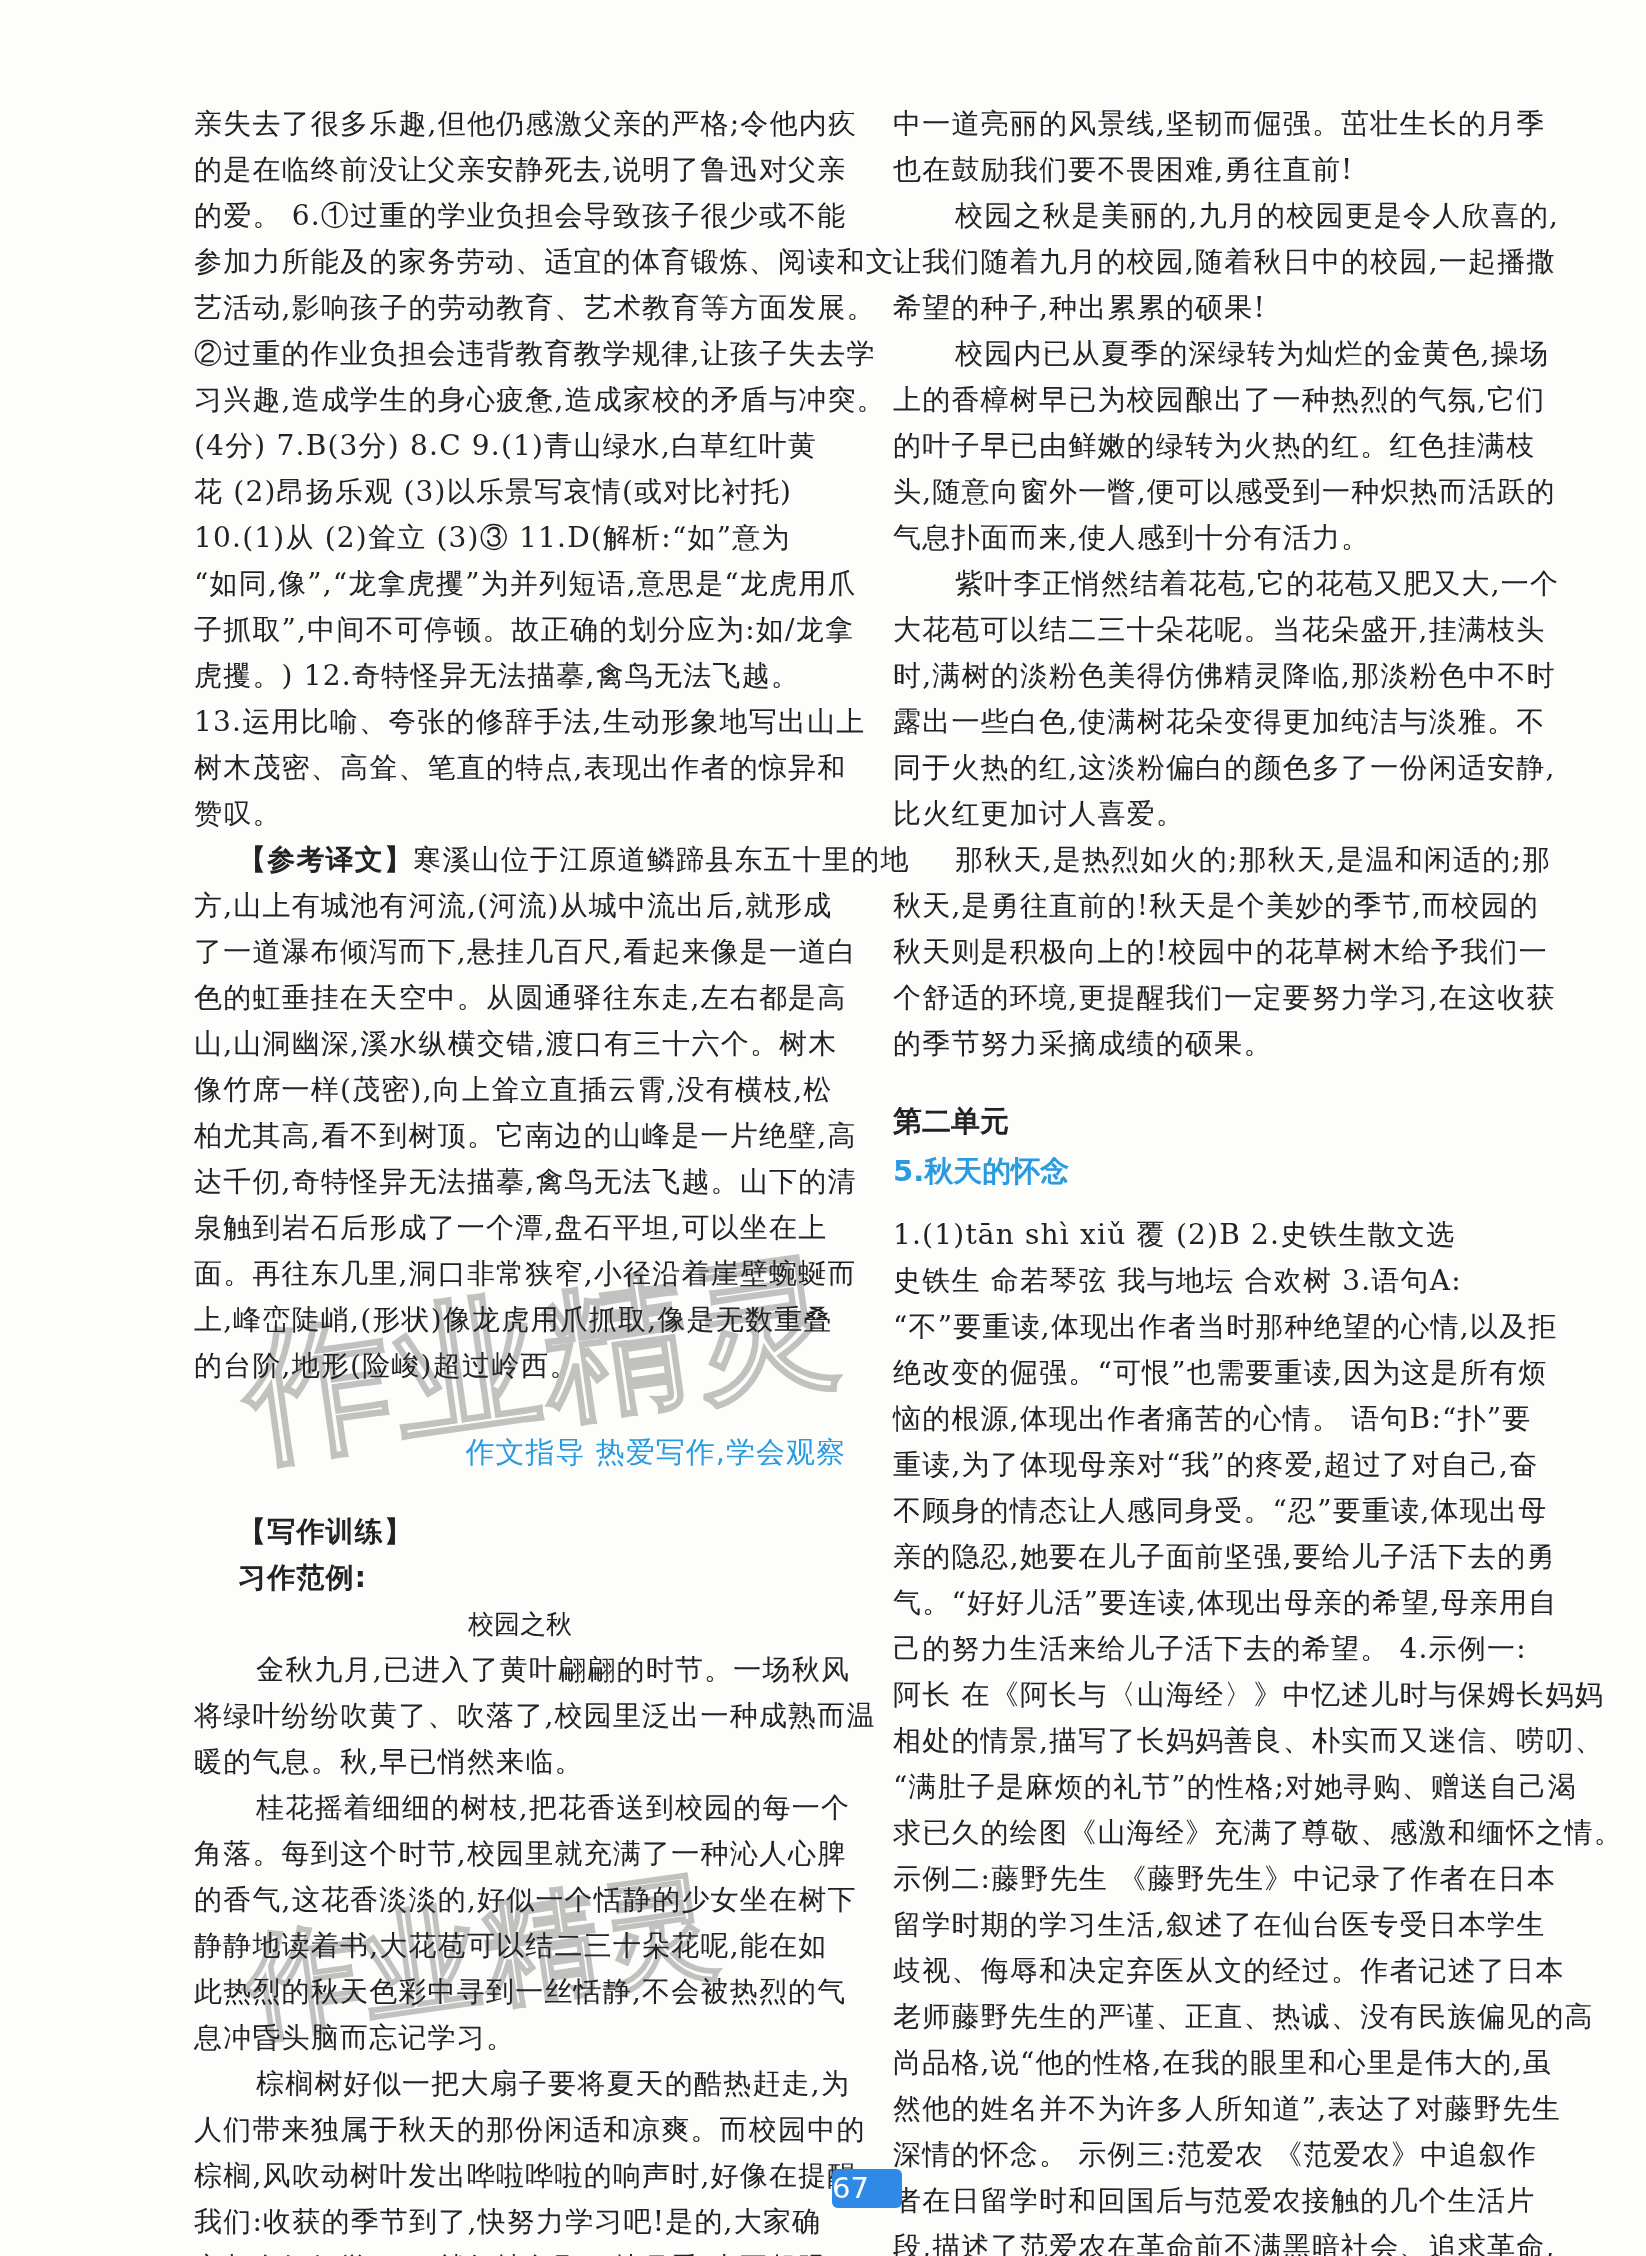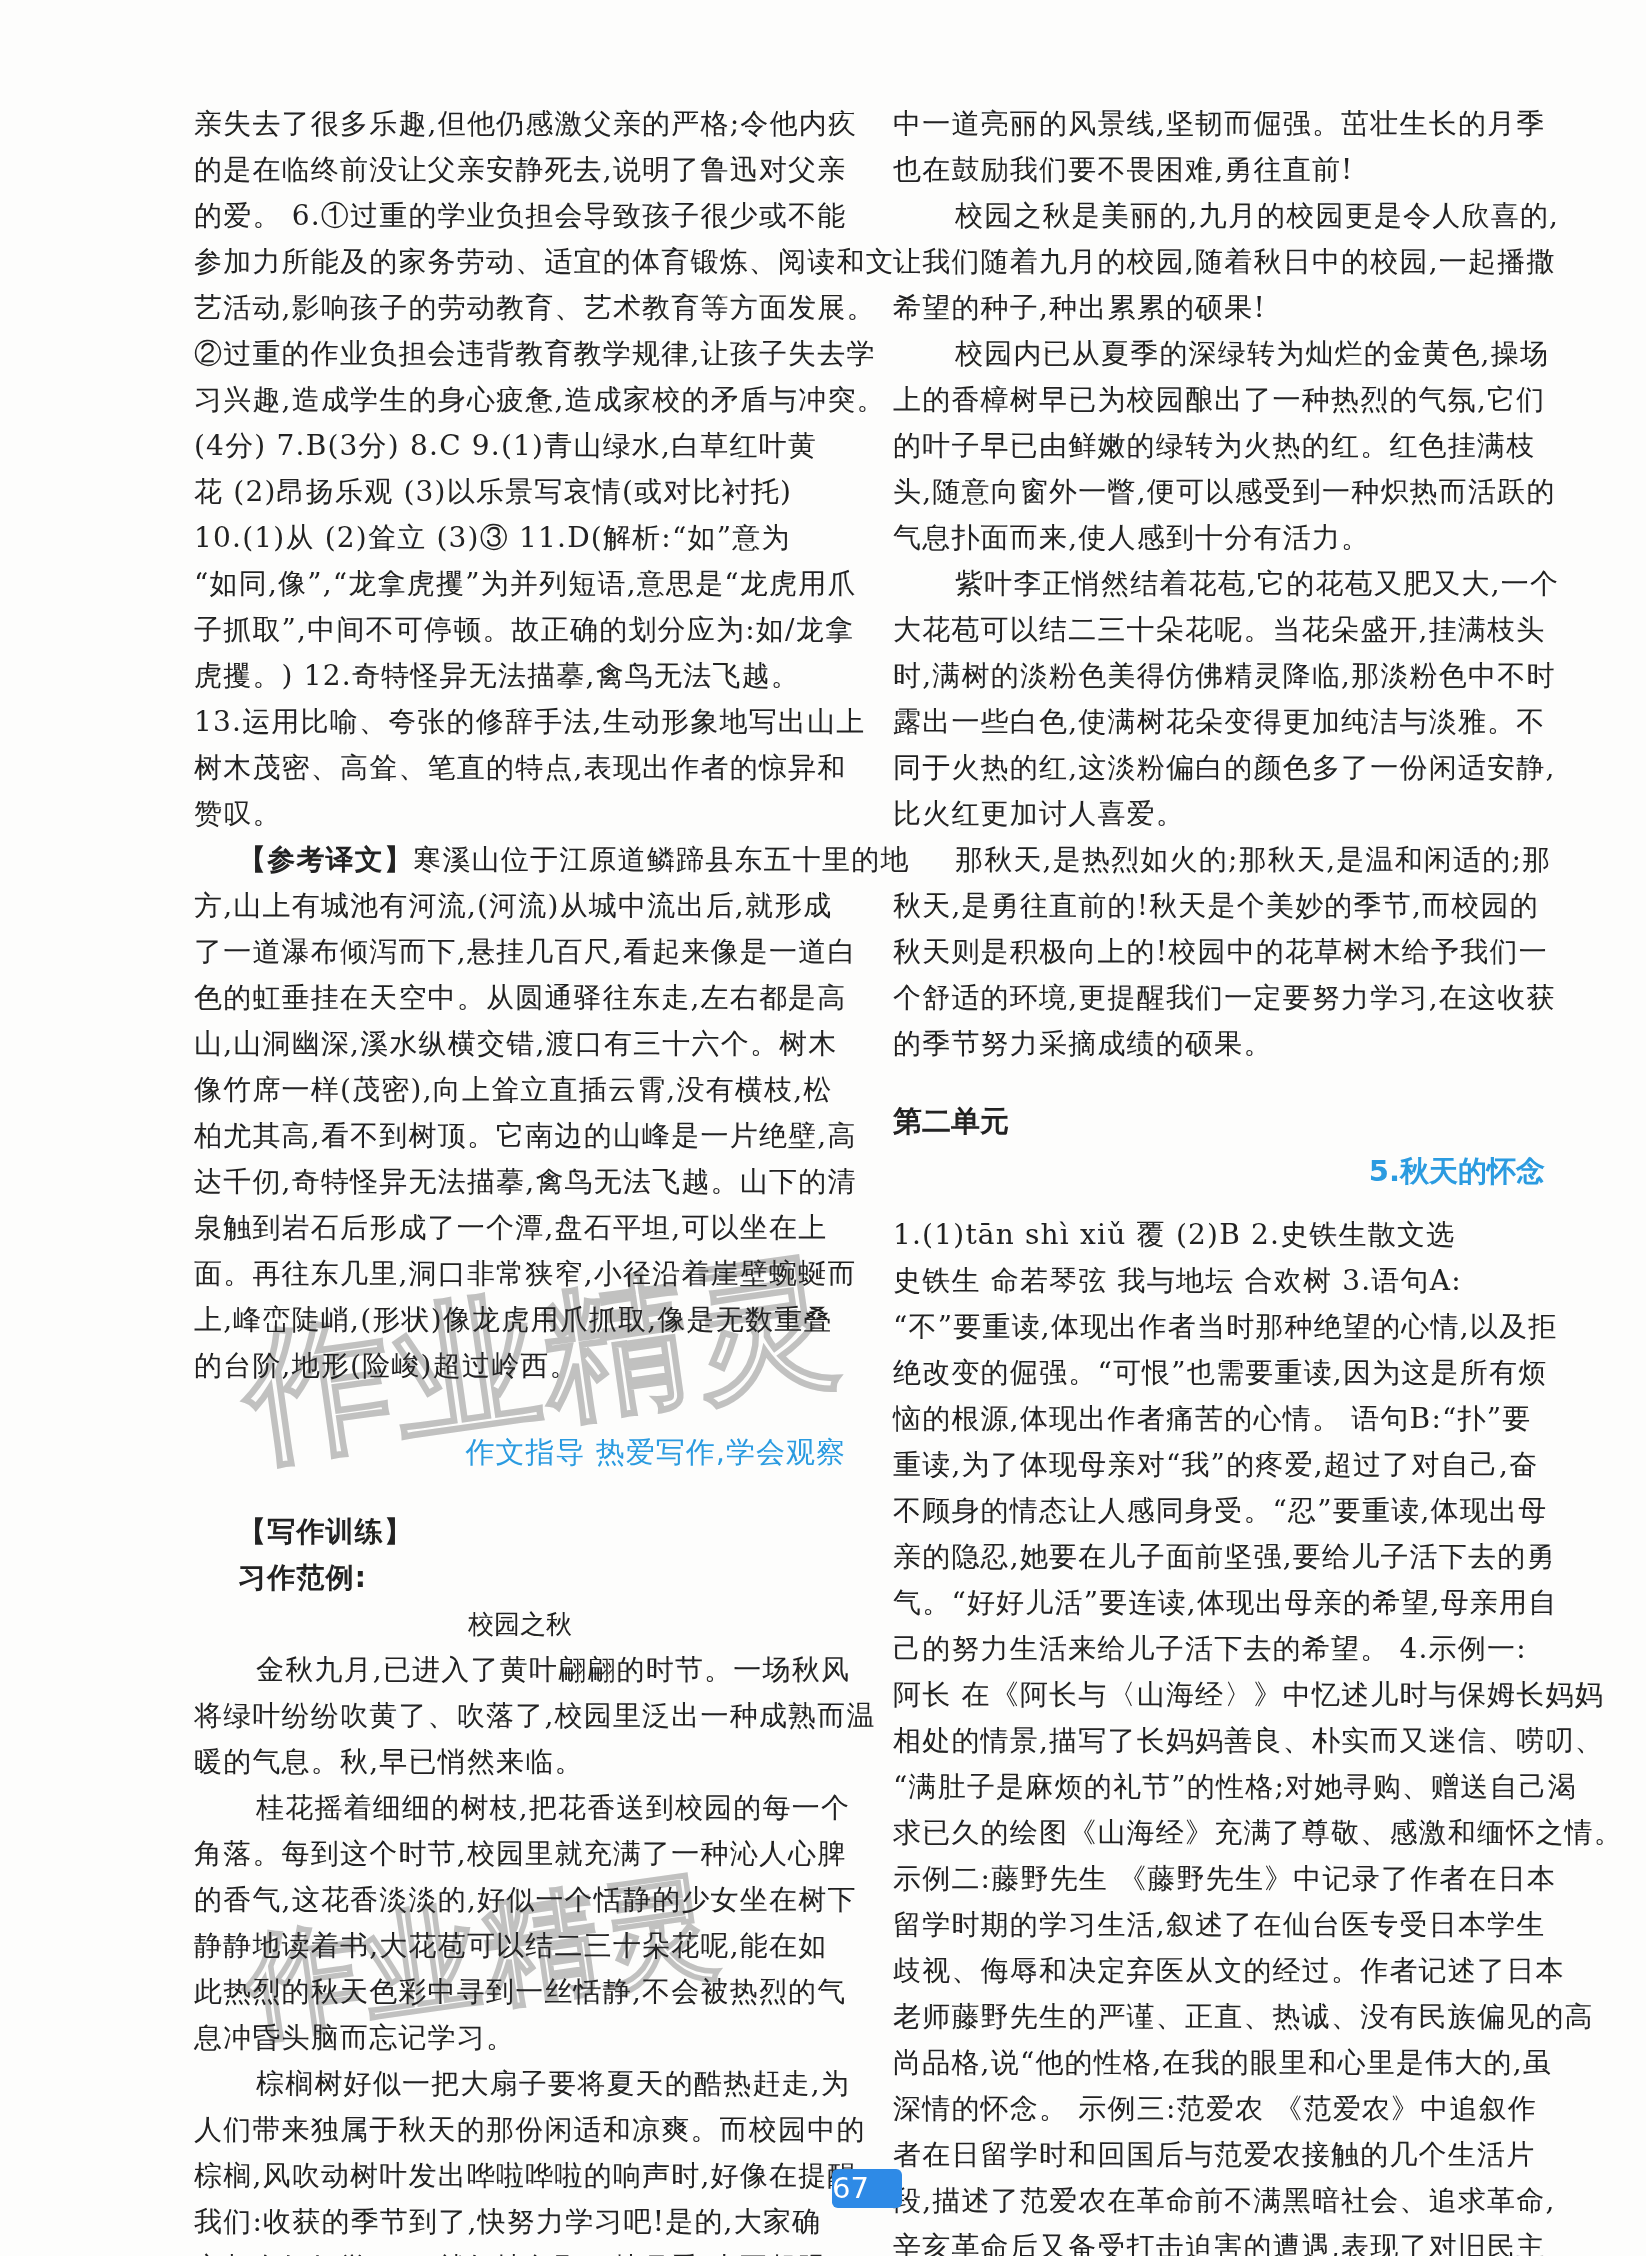--- a/index.html
+++ b/index.html
@@ -18,21 +18,21 @@
   .b { font-weight: bold; font-family: "DejaVu Sans", "Liberation Sans", sans-serif; }
   .heading-blue {
     text-align: right; color: #2b9be0; font-family: "DejaVu Sans", "Liberation Sans", sans-serif;
     font-size: 29px; height: 68px; line-height: 68px; letter-spacing: 1px;
   }
   .heading-unit {
     text-align: left; font-family: "DejaVu Sans", "Liberation Sans", sans-serif; font-weight: bold;
     font-size: 29px; height: 50px; line-height: 50px; margin-top: 29px;
   }
   .heading-lesson {
-    text-align: right; color: #2b9be0; font-family: "DejaVu Sans", "Liberation Sans", sans-serif; font-weight: bold;
+    text-align: left; color: #2b9be0; font-family: "DejaVu Sans", "Liberation Sans", sans-serif; font-weight: bold;
     font-size: 29px; height: 50px; line-height: 50px; margin-bottom: 15.5px;
   }
   .essay-title {
     text-align: center; font-family: "DejaVu Sans", "Liberation Sans", sans-serif; font-size: 26px;
     height: 46px; line-height: 46px;
   }
   .sans { font-family: "DejaVu Sans", "Liberation Sans", sans-serif; margin-left: 44px; }
   .spacer { height: 23px; }
   .spacer-lg { height: 29px; }
   .page-num {
@@ -150,20 +150,21 @@
       <div class="line">己的努力生活来给儿子活下去的希望。  4.示例一:</div>
       <div class="line">阿长  在《阿长与〈山海经〉》中忆述儿时与保姆长妈妈</div>
       <div class="line">相处的情景,描写了长妈妈善良、朴实而又迷信、唠叨、</div>
       <div class="line">“满肚子是麻烦的礼节”的性格;对她寻购、赠送自己渴</div>
       <div class="line">求已久的绘图《山海经》充满了尊敬、感激和缅怀之情。</div>
       <div class="line">示例二:藤野先生  《藤野先生》中记录了作者在日本</div>
       <div class="line">留学时期的学习生活,叙述了在仙台医专受日本学生</div>
       <div class="line">歧视、侮辱和决定弃医从文的经过。作者记述了日本</div>
       <div class="line">老师藤野先生的严谨、正直、热诚、没有民族偏见的高</div>
       <div class="line">尚品格,说“他的性格,在我的眼里和心里是伟大的,虽</div>
+      <div class="line">然他的姓名并不为许多人所知道”,表达了对藤野先生</div>
       <div class="line">深情的怀念。  示例三:范爱农  《范爱农》中追叙作</div>
       <div class="line">者在日留学时和回国后与范爱农接触的几个生活片</div>
       <div class="line">段,描述了范爱农在革命前不满黑暗社会、追求革命,</div>
       <div class="line">辛亥革命后又备受打击迫害的遭遇,表现了对旧民主</div>
     </div>
 </div>
 
 <div class="page-num">67</div>
 
 

